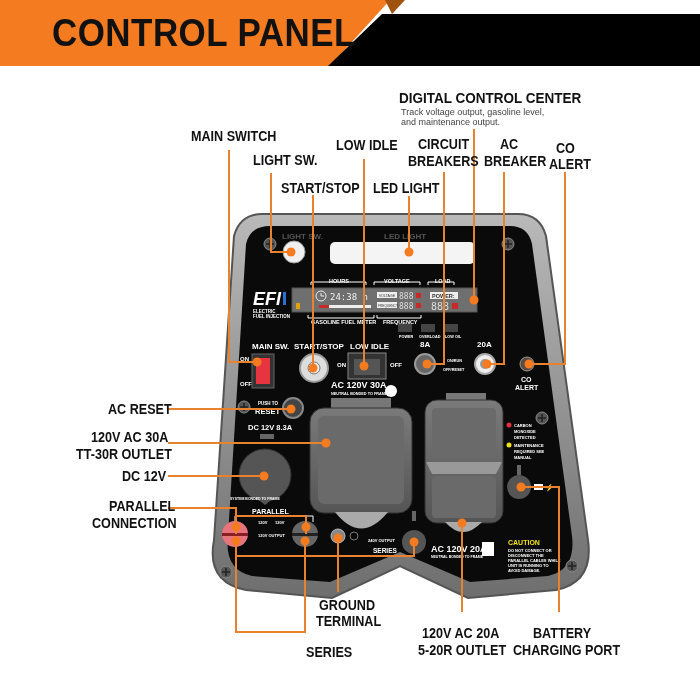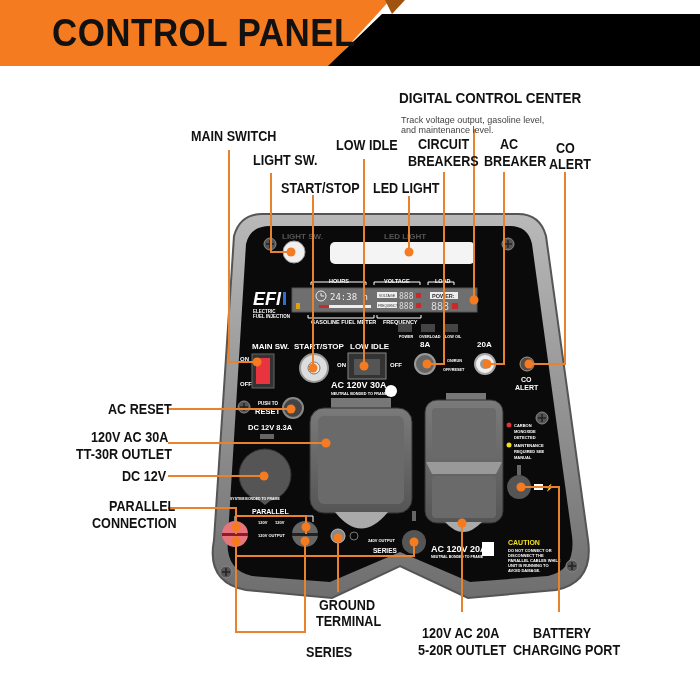--- a/index.html
+++ b/index.html
@@ -1,20 +1,20 @@
 <!DOCTYPE html>
 <html><head>
 <meta charset="utf-8">
 <style>
   html, body { margin:0; padding:0; background:#ffffff; }
   body { width:700px; height:700px; position:relative; overflow:hidden; font-family:"Liberation Sans", sans-serif; }
   .banner { position:absolute; left:0; top:0; width:700px; height:66px;padding-left:42px; }
   .banner-title { position:absolute; left:52px; top:12px; font-family:"Liberation Sans", sans-serif; font-weight:bold; font-size:38px; letter-spacing:0.5px; color:#111; transform:scaleX(0.92); transform-origin:left center; }
   .callout { position:absolute; font-family:"Liberation Sans", sans-serif; font-weight:bold; font-size:14px; color:#111; line-height:17px; transform:scaleX(0.9); transform-origin:left top; white-space:nowrap; }
-  .sub { position:absolute; font-size:9px; color:#444; line-height:11px;margin-top:8px; }
+  .sub { position:absolute; font-size:9px; color:#444; line-height:11px; }
   svg { position:absolute; left:0; top:0; }
   .ptext { font-family:"Liberation Sans", sans-serif; font-weight:bold; fill:#fff; }
 </style>
 </head>
 <body>
 
 <div class="banner">
   <svg width="700" height="66">
     <polygon points="0,0 390,0 330,66 0,66" fill="#f47b20"></polygon>
     <polygon points="385,0 405,0 392,14" fill="#a0520f"></polygon>
@@ -249,21 +249,21 @@
     <circle cx="305" cy="541" r="4.5"></circle>
       <circle cx="338" cy="538" r="4.5"></circle>
       <circle cx="414" cy="542" r="4.5"></circle>
     <circle cx="462" cy="523" r="4.5"></circle>
       <circle cx="521" cy="487" r="4.5"></circle>
   </g>
 </svg>
 
 <div class="callout" style="left:399px;top:89px;font-size:15px;">DIGITAL CONTROL CENTER</div>
 <div class="sub" style="left:401px;top:107px;">Track voltage output, gasoline level,</div>
-<div class="sub" style="left:401px;top:117px;">and maintenance level.</div>
+<div class="sub" style="left:401px;top:117px;">and maintenance output.</div>
 
 <div class="callout" style="left:191px;top:128px;">MAIN SWITCH</div>
 <div class="callout" style="left:253px;top:152px;">LIGHT SW.</div>
 <div class="callout" style="left:281px;top:180px;">START/STOP</div>
 <div class="callout" style="left:336px;top:137px;">LOW IDLE</div>
 <div class="callout" style="left:373px;top:180px;">LED LIGHT</div>
 
 <div class="callout" style="left:418px;top:136px;">CIRCUIT</div>
 <div class="callout" style="left:408px;top:153px;">BREAKERS</div>
 <div class="callout" style="left:500px;top:136px;">AC</div>

